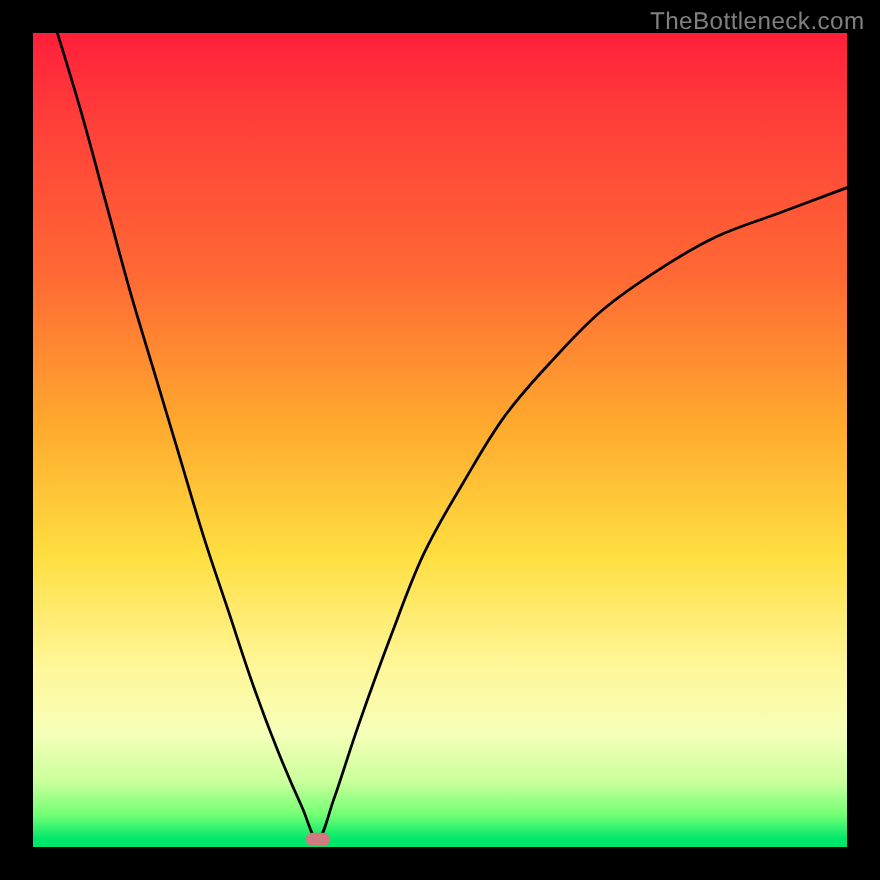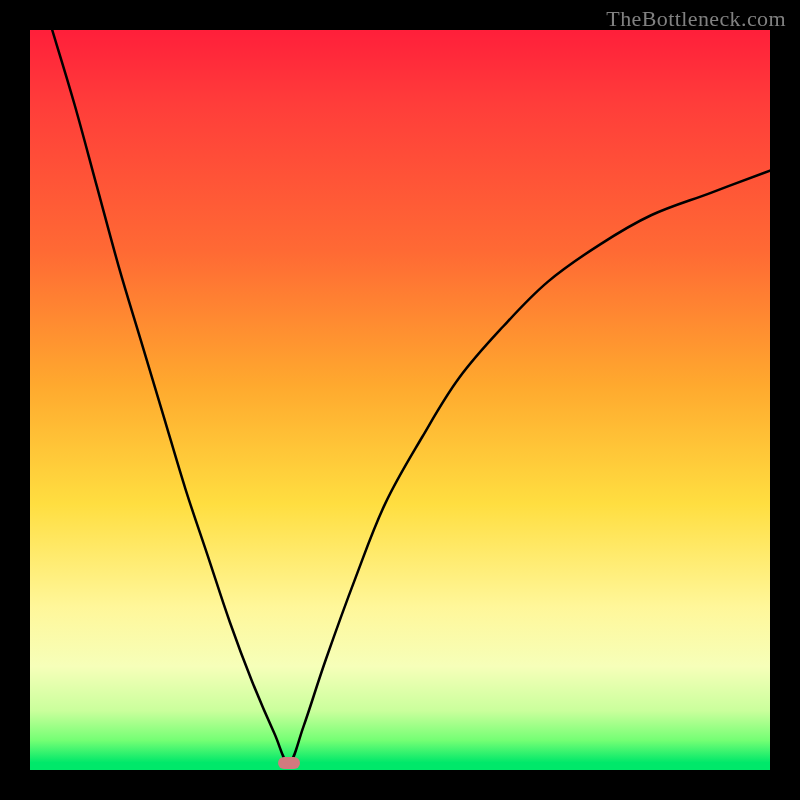--- a/index.html
+++ b/index.html
@@ -41,21 +41,20 @@
   }
   .watermark {
     position: absolute;
     top: 6px;
     right: 14px;
     color: #808080;
     font-size: 22px;
     letter-spacing: 0.4px;
     user-select: none;
     font-weight: 500;
-    font-family: Liberation Serif, serif;
   }
   svg.curve {
     position: absolute;
     left: 0;
     top: 0;
     width: 740px;
     height: 740px;
   }
   .marker {
     position: absolute;

